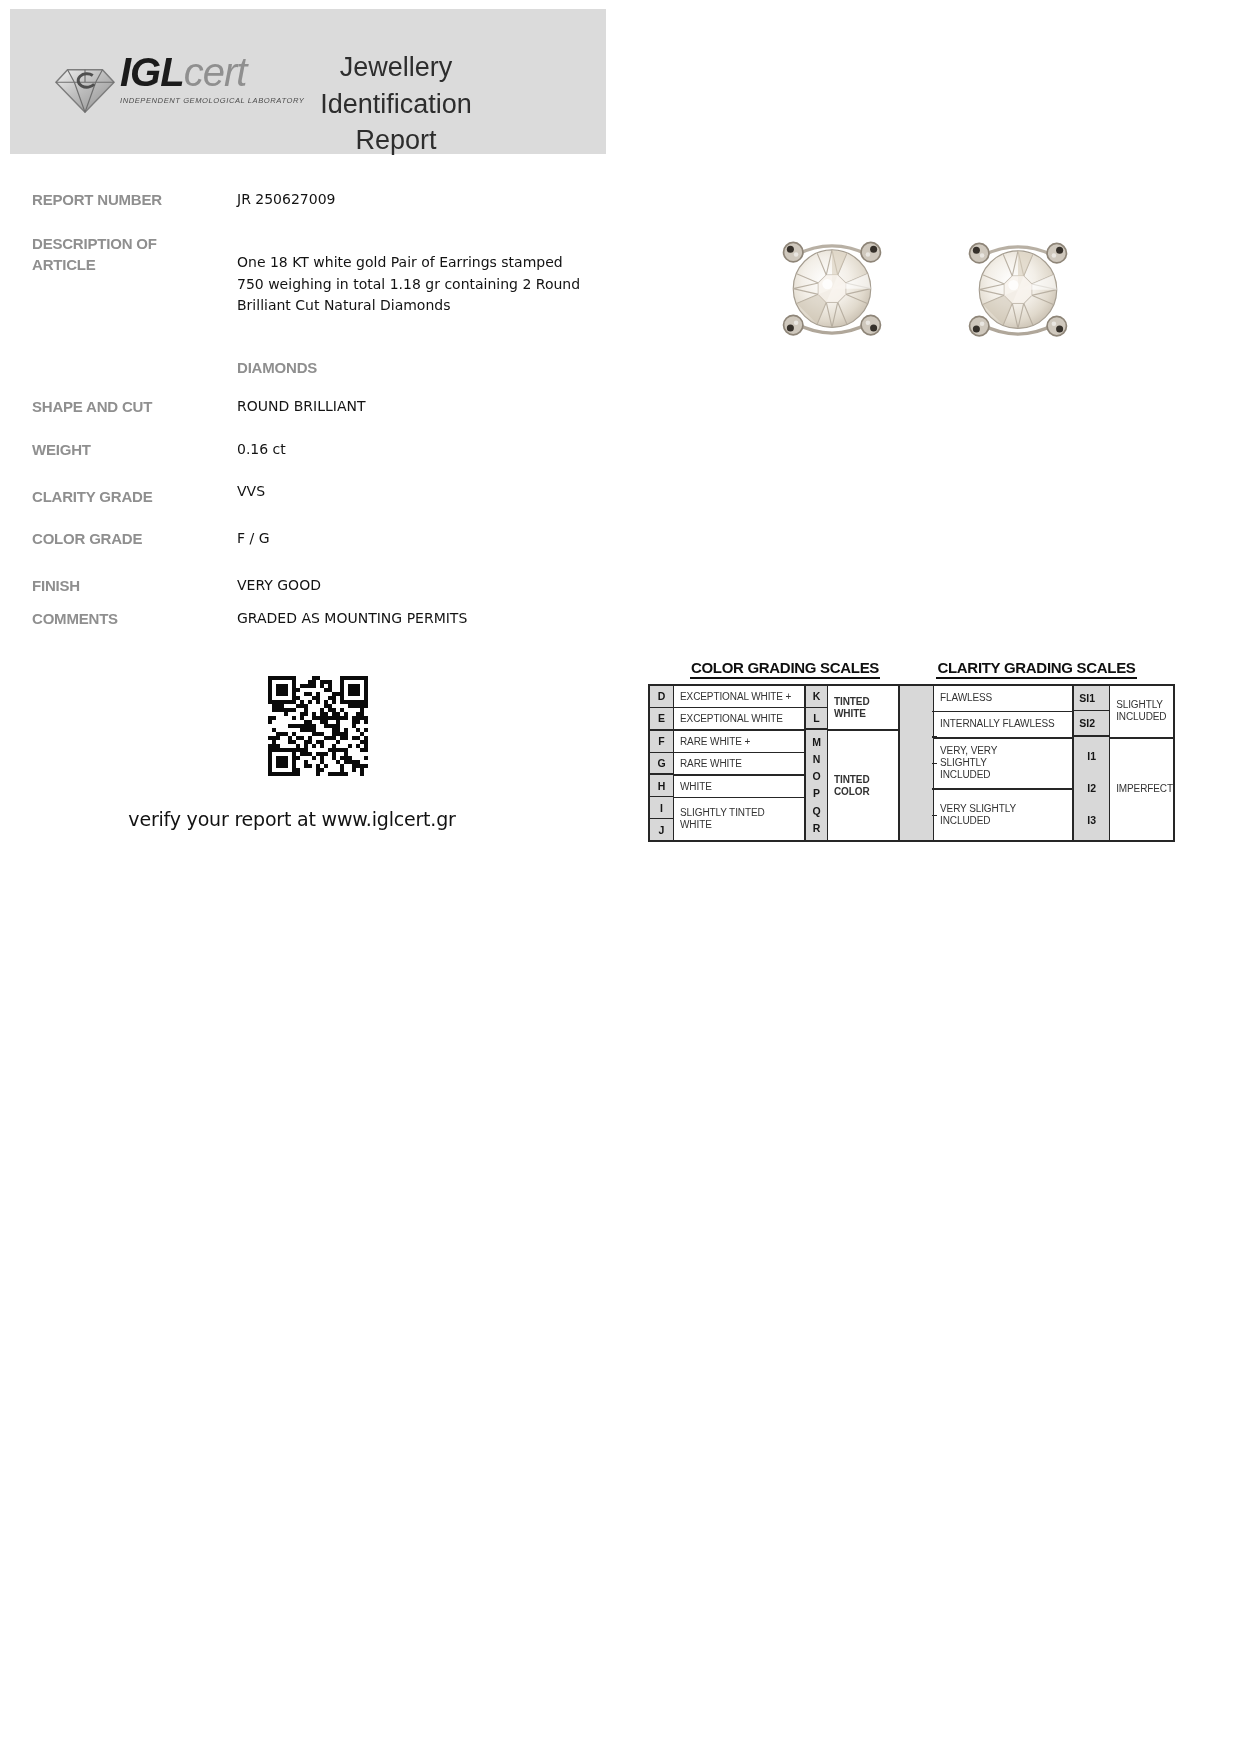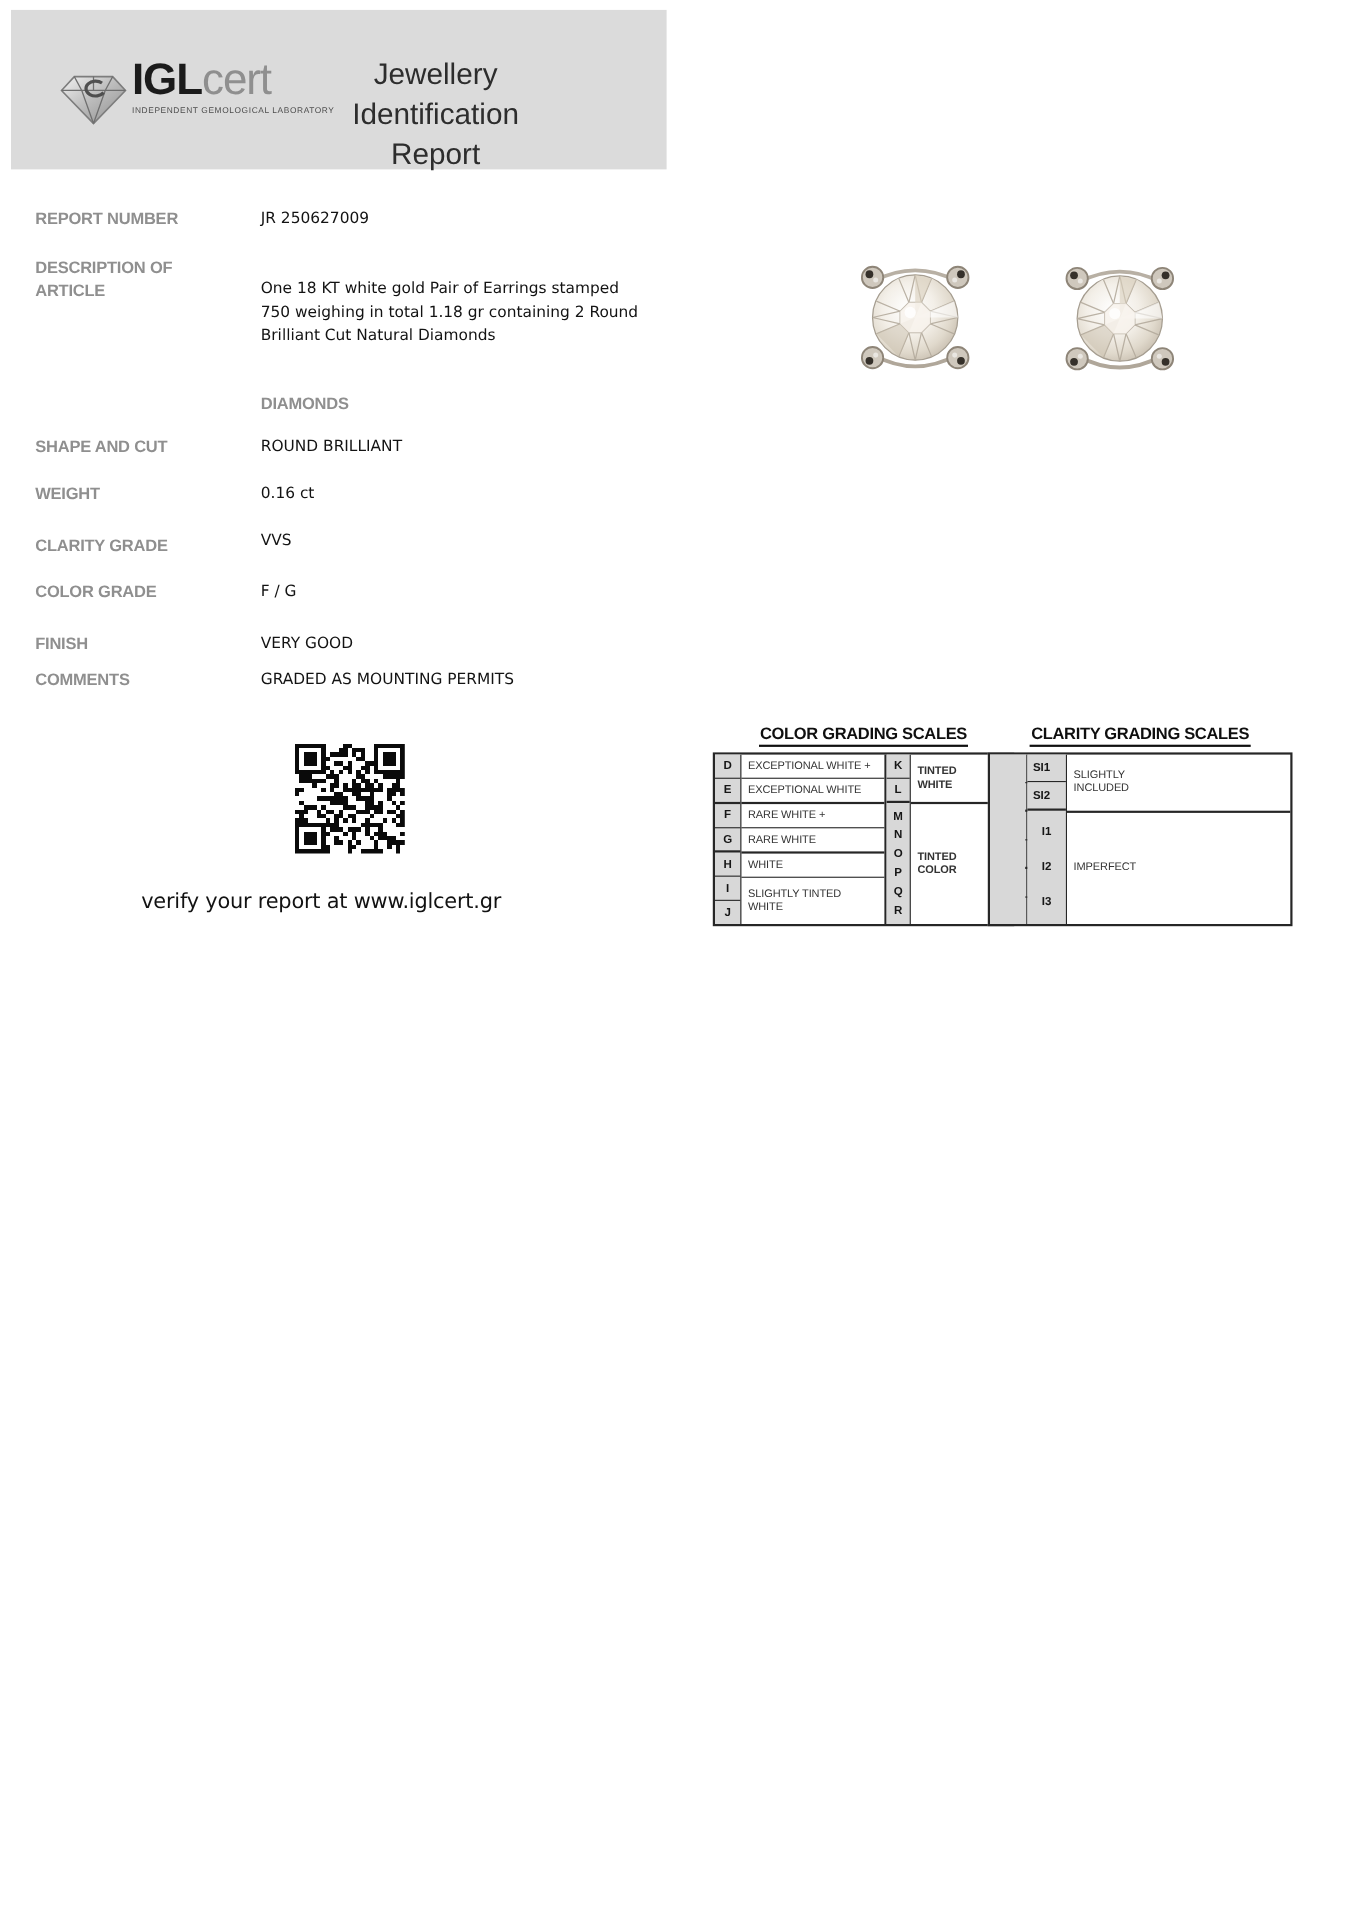--- a/index.html
+++ b/index.html
@@ -6,21 +6,21 @@
   body{
     width:1240px;height:1752px;background:#ffffff;position:relative;
     font-family:"Liberation Sans",sans-serif;color:#1a1a1a;overflow:hidden;
   }
   .abs{position:absolute;}
 
   
   .header-box{left:10px;top:9px;width:596px;height:145px;background:#dbdbdb;}
   .logo{left:44px;top:40px;display:flex;align-items:flex-start;}
   .logo-diamond{width:62px;height:50px;margin-top:16px;}
-  .logo-text{display:flex;flex-direction:column;margin-left:4px;}
+  .logo-text{display:flex;flex-direction:column;margin-left:4px;font-style:italic;}
   .brand-line{font-size:40px;line-height:46px;letter-spacing:-1px;white-space:nowrap;}
   .brand-bold{font-weight:700;color:#1b1b1b;}
   .brand-light{font-weight:400;color:#8f8f8f;}
   .tagline{font-size:7.6px;letter-spacing:.55px;color:#4d4d4d;margin-top:1px;white-space:nowrap;}
   .doc-title{left:278px;top:40px;width:216px;text-align:center;
     font-size:27px;line-height:36.5px;font-weight:400;color:#2d2d2d;}
 
   
   .row-label{position:absolute;left:32px;font-weight:700;font-size:15px;color:#8f8f8f;
     letter-spacing:-.2px;line-height:21px;}
@@ -546,20 +546,30 @@
   <span class="scale-title">CLARITY GRADING SCALES</span>
   <div class="scale-table">
     <div class="col gcol kc1">
       <div class="c u1 ltr ltr-left bb1">FL</div>
       <div class="c u1 ltr ltr-left bb2">IF</div>
       <div class="c u1 ltr ltr-left bb1">VVS1</div>
       <div class="c u1 ltr ltr-left bb2">VVS2</div>
       <div class="c u1 ltr ltr-left bb1">VS1</div>
       <div class="c u1 ltr ltr-left">VS2</div>
     </div>
+    <div class="col kc2">
+      <div class="c u1 desc bb1">FLAWLESS</div>
+      <div class="c u1 desc bb2">INTERNALLY FLAWLESS</div>
+      <div class="c u2 desc bb2">
+          <span class="w95">VERY, VERY SLIGHTLY INCLUDED</span>
+        </div>
+      <div class="c u2 desc">
+          <span class="w95">VERY SLIGHTLY INCLUDED</span>
+        </div>
+    </div>
     <div class="col gcol kc3">
       <div class="c u1 ltr ltr-left bb1">SI1</div>
       <div class="c u1 ltr ltr-left bb2">SI2</div>
       <div class="c u4 stack">
         <span>I1</span>
         <span>I2</span>
         <span>I3</span>
       </div>
     </div>
     <div class="col kc4">

